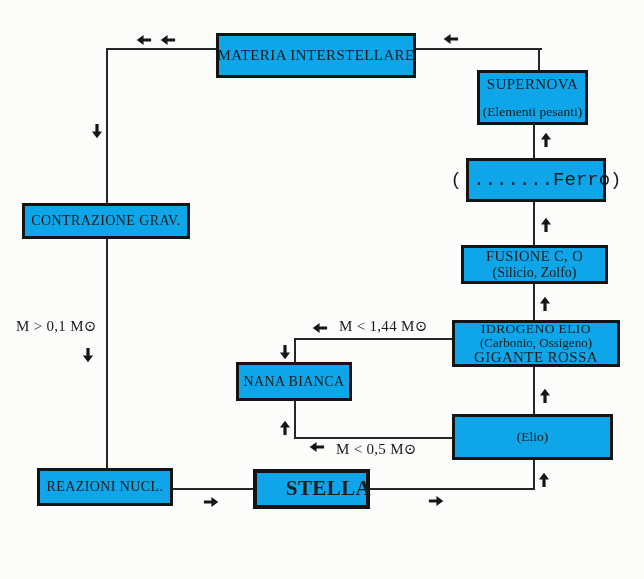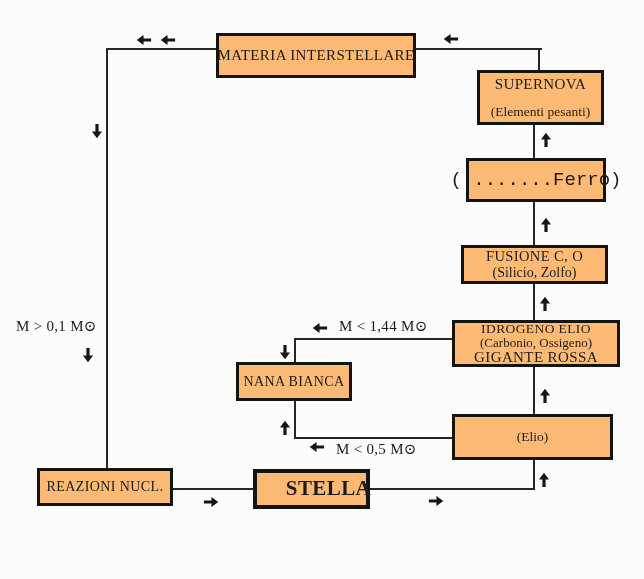--- a/index.html
+++ b/index.html
@@ -17,21 +17,21 @@
   
   .ln{
     position:absolute;
     background:#262626;
     z-index:1;
   }
   
   .node{
     position:absolute;
     box-sizing:border-box;
-    background:#fdba74;
+    background:#0ea5e9;
     border:3px solid #141414;
     display:flex;
     flex-direction:column;
     align-items:center;
     justify-content:center;
     text-align:center;
     z-index:2;
     line-height:1.12;
   }
   .nl{letter-spacing:0.4px;white-space:nowrap;}
@@ -51,21 +51,21 @@
   
   .mass{
     position:absolute;
     font-size:15px;
     letter-spacing:0.3px;
     white-space:nowrap;
     z-index:2;
   }
   
   #nb-materia{left:216px;top:33px;width:200px;height:45px;font-size:15px;}
-  #nb-supernova{left:477px;top:70px;width:127px;height:55px;font-size:15px;row-gap:11px;}
+  #nb-supernova{left:477px;top:70px;width:111px;height:55px;font-size:15px;row-gap:11px;}
   #nb-supernova .ns{font-size:13.5px;}
   #nb-silicio{left:466px;top:158px;width:140px;height:44px;font-size:14.5px;line-height:1.08;}
   #nb-silicio .ns{font-size:19px;font-family:Liberation Mono, monospace;}
   #nb-co{left:461px;top:245px;width:147px;height:39px;font-size:14.5px;line-height:1.1;}
   #nb-co .ns{font-size:14px;}
   #nb-elio{left:452px;top:320px;width:168px;height:47px;font-size:13.5px;line-height:1.05;}
   #nb-elio .ns{font-size:13px;}
   #nb-elio .nl2{font-size:15px;letter-spacing:0.4px;white-space:nowrap;}
   #nb-idrogeno{left:452px;top:414px;width:161px;height:46px;font-size:14.5px;line-height:1.15;}
   #nb-idrogeno .ns{font-size:13.5px;}
@@ -197,20 +197,23 @@
   <div class="node" id="nb-elio">
     <div class="nl">IDROGENO ELIO</div>
     <div class="ns">(Carbonio, Ossigeno)</div>
     <div class="nl2">GIGANTE ROSSA</div>
   </div>
 
   <div class="node" id="nb-idrogeno">
     <div class="ns">(Elio)</div>
   </div>
 
+  <div class="node" id="nb-contrazione">
+    <div class="nl">CONTRAZIONE GRAV.</div>
+  </div>
 
   <div class="node" id="nb-nana">
     <div class="nl">NANA BIANCA</div>
   </div>
 
   <div class="node" id="nb-reazioni">
     <div class="nl">REAZIONI NUCL.</div>
   </div>
 
   <div class="node" id="nb-stella">

